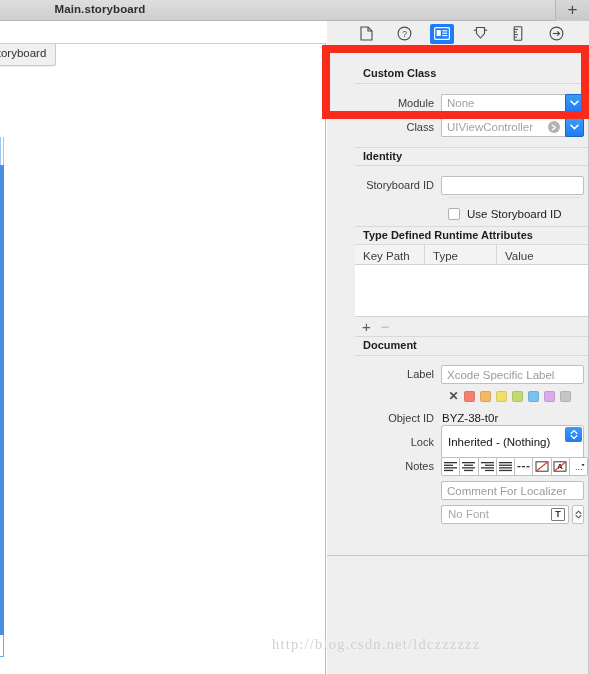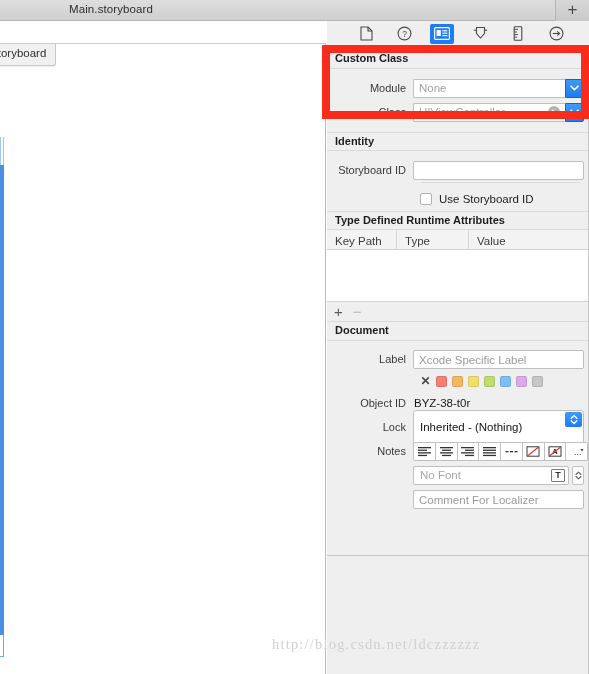--- a/index.html
+++ b/index.html
@@ -21,26 +21,27 @@
   
   .titlebar {
     position: absolute;
     top: 0; left: 0;
     width: 589px; height: 21px;
     background: linear-gradient(to bottom, #dedede 0%, #cfcfcf 100%);
     border-bottom: 1px solid #b4b4b4;
   }
   .titlebar .title {
     position: absolute;
-    left: 11px; right: 0; top: 3px;
+    left: 0; right: 0; top: 3px;
     text-align: center;
     font-size: 11.5px;
     color: #2f2f2f;
     letter-spacing: 0.1px;
     width: 200px;
+    font-weight: bold;
   }
   .plus-btn {
     position: absolute;
     right: 0; top: 0;
     width: 34px; height: 21px;
     background: linear-gradient(to bottom, #d8d8d8 0%, #c9c9c9 100%);
     border-left: 1px solid #b6b6b6;
     display: flex; align-items: center; justify-content: center;
   }
   .plus-btn .glyph {
@@ -131,25 +132,26 @@
   .insp-tab {
     width: 24px; height: 20px;
     display: flex; align-items: center; justify-content: center;
     border-radius: 2px;
   }
   .insp-tab.selected { background: #1f7bf6; }
   .insp-tab svg { display: block; }
 
   .panel-scroll {
     position: absolute;
-    left: 0; top: 29px;
+    left: 0; top: 44px;
     width: 262px; height: 506px;
     background: #efeff0;
     border-right: 1px solid #c6c6c6;
     overflow: hidden;
+    padding-left: 28px;
   }
   .section-header {
     height: 19px;
     padding: 2px 0 0 8px;
     font-size: 11px;
     font-weight: bold;
     color: #1d1d1d;
     background: #efeff0;
     border-bottom: 1px solid #d9d9d9;
     border-top: 1px solid #d9d9d9;
@@ -680,34 +682,34 @@
             <svg width="16" height="11" viewBox="0 0 16 11">
               <text x="5" y="9" font-size="9" fill="#333" font-family="Liberation Sans, sans-serif">...</text>
               <path d="M11.5 3 L14.5 3 L13 5.5 z" fill="#333"></path>
             </svg>
           </div>
         </div>
       </div>
 
       <div class="row">
         <div class="lbl"></div>
+        <div class="field">Comment For Localizer</div>
+      </div>
+
+      <div class="row">
+        <div class="lbl"></div>
         <div class="font-field">No Font<span class="tbox">T</span></div>
         <div class="mini-stepper">
           <svg width="7" height="9" viewBox="0 0 7 9">
             <path d="M1 3.5 L3.5 1.2 L6 3.5" fill="none" stroke="#5a5a5a" stroke-width="1.1" stroke-linecap="round"></path>
             <path d="M1 5.5 L3.5 7.8 L6 5.5" fill="none" stroke="#5a5a5a" stroke-width="1.1" stroke-linecap="round"></path>
           </svg>
         </div>
       </div>
 
-      <div class="row">
-        <div class="lbl"></div>
-        <div class="field">Comment For Localizer</div>
-      </div>
-
     </div>
 
     <div class="lib-area"></div>
   </div>
 
   <div class="red-highlight"></div>
 
   <div class="watermark">http://blog.csdn.net/ldczzzzzz</div>
 
 </div>

